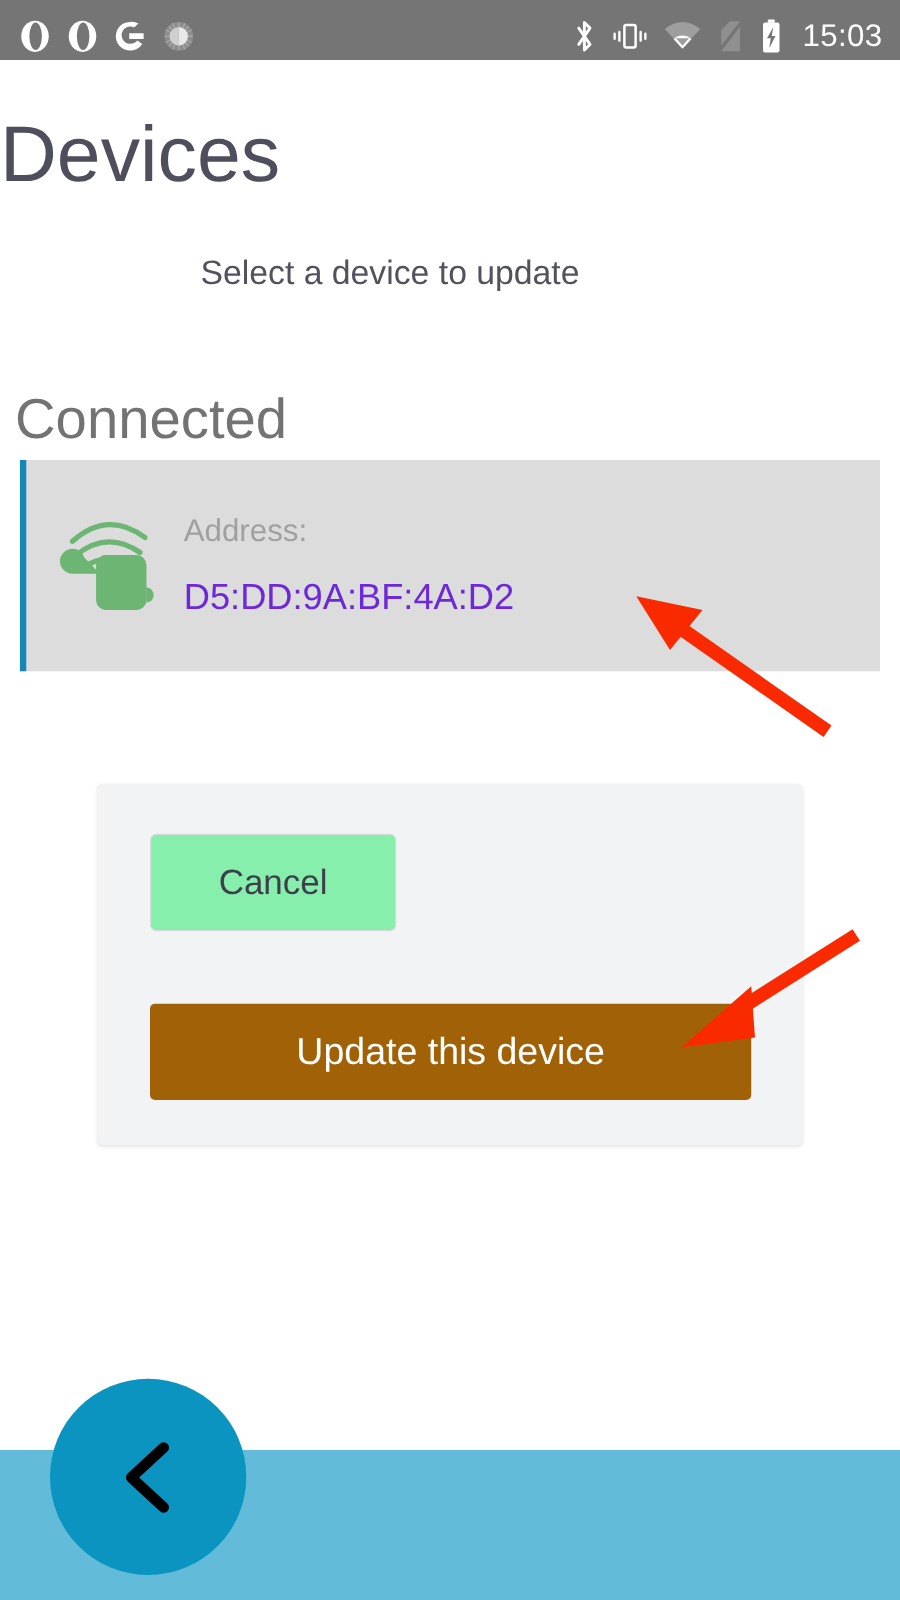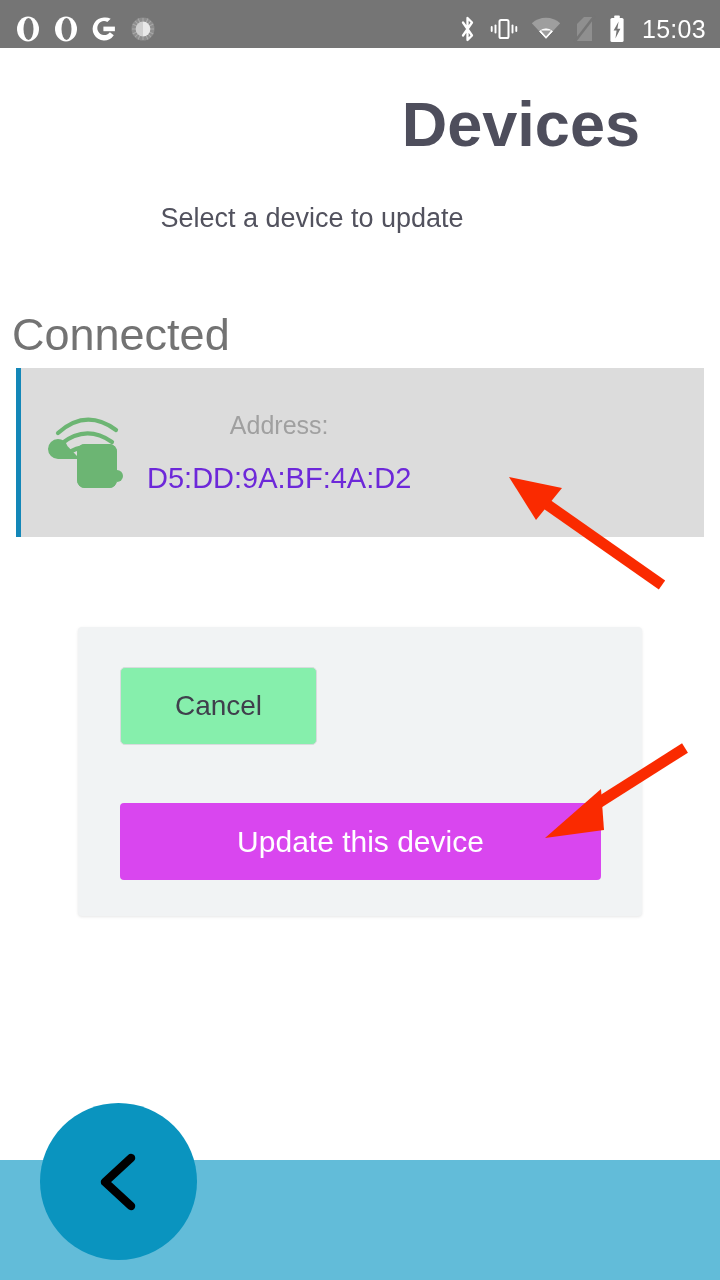--- a/index.html
+++ b/index.html
@@ -46,23 +46,23 @@
     letter-spacing: 0.3px;
     margin-left: 4px;
   }
 
   
   #page-title {
     position: absolute;
     top: 90px;
     left: 0;
     width: 640px;
-    text-align: right;
+    text-align: left;
     font-size: 63px;
-    font-weight: 700;
+    font-weight: 400;
     color: #4e4e5c;
     letter-spacing: 0px;
     line-height: 1.1;
   }
   #page-subtitle {
     position: absolute;
     top: 203px;
     left: 0;
     width: 624px;
     text-align: center;
@@ -100,21 +100,20 @@
     display: flex;
     justify-content: center;
     align-items: center;
     flex: none;
   }
   #device-text {
     display: flex;
     flex-direction: column;
     justify-content: center;
     padding-left: 6px;
-    text-align: center;
   }
   #device-address-label {
     font-size: 25px;
     color: #a0a0a0;
     margin-bottom: 22px;
   }
   #device-address-value {
     font-size: 29px;
     color: #6d28d9;
   }
@@ -145,21 +144,21 @@
     font-family: "Liberation Sans", sans-serif;
     cursor: pointer;
     padding: 0;
   }
   #update-button {
     position: absolute;
     left: 42px;
     top: 176px;
     width: 481px;
     height: 77px;
-    background: #d946ef;
+    background: #a16207;
     border: none;
     border-radius: 4px;
     color: #ffffff;
     font-size: 30px;
     font-family: "Liberation Sans", sans-serif;
     cursor: pointer;
     padding: 0;
   }
 
   

